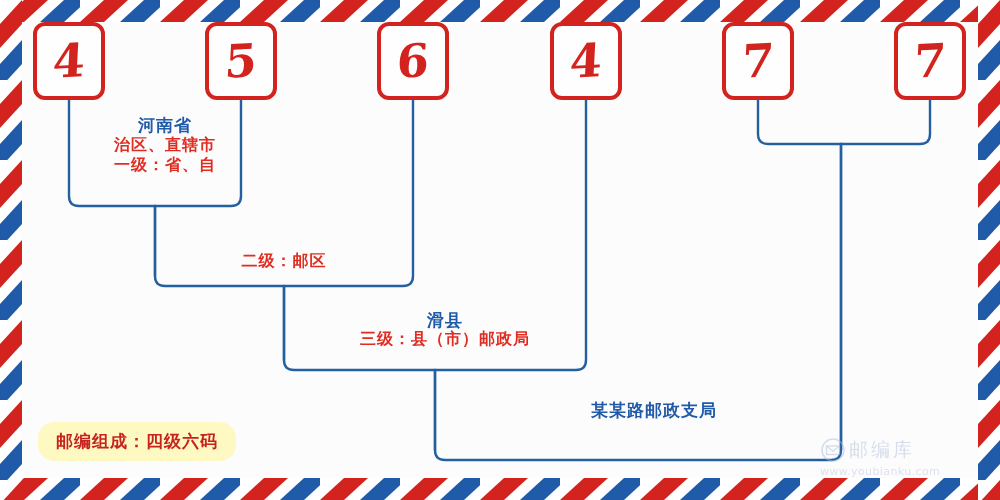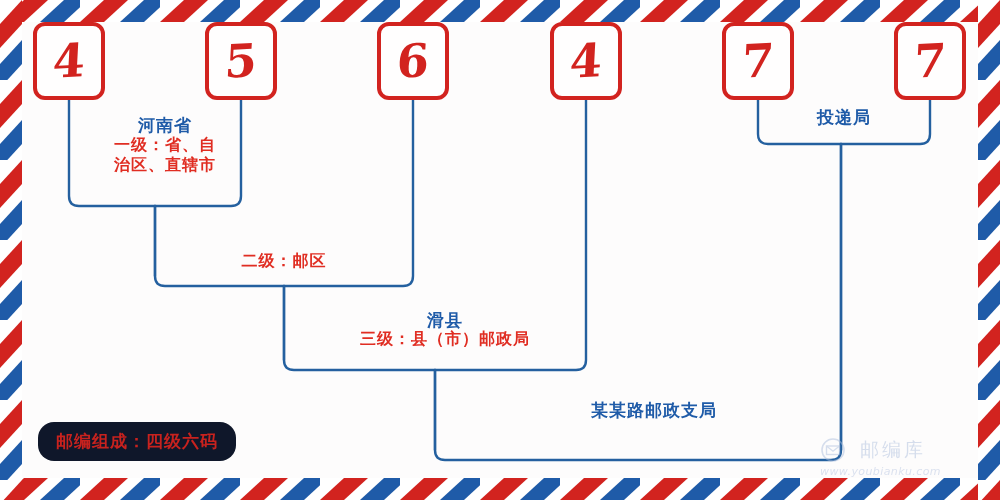--- a/index.html
+++ b/index.html
@@ -51,36 +51,36 @@
 
   .node-label{
     position:absolute;text-align:center;white-space:nowrap;
     font-family:"DejaVu Serif","Liberation Serif",serif;
     font-weight:bold;color:#1f5ba8;font-size:17px;letter-spacing:1px;
   }
 
   
   #composition-badge{
     position:absolute;left:38px;top:422px;
-    padding:8px 18px;border-radius:16px;background:#0f172a;
+    padding:8px 18px;border-radius:16px;background:#fef9c3;
     font-family:"DejaVu Serif","Liberation Serif",serif;
     font-weight:bold;font-size:17px;color:#c8221e;letter-spacing:1px;
     white-space:nowrap;
   }
 
   
   #watermark{position:absolute;right:30px;bottom:22px;width:150px;text-align:left;opacity:.5;}
-  #watermark .wm-row{display:flex;align-items:flex-end;gap:14px;}
+  #watermark .wm-row{display:flex;align-items:flex-end;gap:3px;}
   #watermark .wm-name{
     font-family:"DejaVu Sans","Liberation Sans",sans-serif;
     font-size:19px;color:#aebfdd;letter-spacing:3px;font-weight:normal;
   }
   #watermark .wm-url{
     font-family:"DejaVu Sans","Liberation Sans",sans-serif;
-    font-size:11px;color:#b9c7e2;letter-spacing:.4px;margin-top:2px;font-style:italic;
+    font-size:11px;color:#b9c7e2;letter-spacing:.4px;margin-top:2px;
   }
 </style>
 </head>
 <body>
 
 <div id="stage">
 
   <svg class="border-stripes b-top" viewBox="0 0 1000 22" preserveAspectRatio="none">
     <defs>
       <pattern id="stripes-h" width="80" height="22" patternUnits="userSpaceOnUse">
@@ -148,26 +148,25 @@
   <div class="digit-box" style="left:550px;top:22px;">
     <span>4</span>
   </div>
   <div class="digit-box" style="left:722px;top:22px;">
     <span>7</span>
   </div>
   <div class="digit-box" style="left:894px;top:22px;">
     <span>7</span>
   </div>
 
-  <div class="node-label" style="left:764px;top:106px;width:160px;">投递局</div>
 
   <div class="lvl-label" style="left:65px;top:115px;width:200px;">
     <div class="lvl-title">河南省</div>
+    <div class="lvl-sub two-line">治区、直辖市</div>
     <div class="lvl-sub two-line">一级：省、自</div>
-    <div class="lvl-sub two-line">治区、直辖市</div>
   </div>
 
   <div class="lvl-label" style="left:184px;top:252px;width:200px;">
     <div class="lvl-sub">二级：邮区</div>
   </div>
 
   <div class="lvl-label" style="left:315px;top:310px;width:260px;">
     <div class="lvl-title">滑县</div>
     <div class="lvl-sub">三级：县（市）邮政局</div>
   </div>

